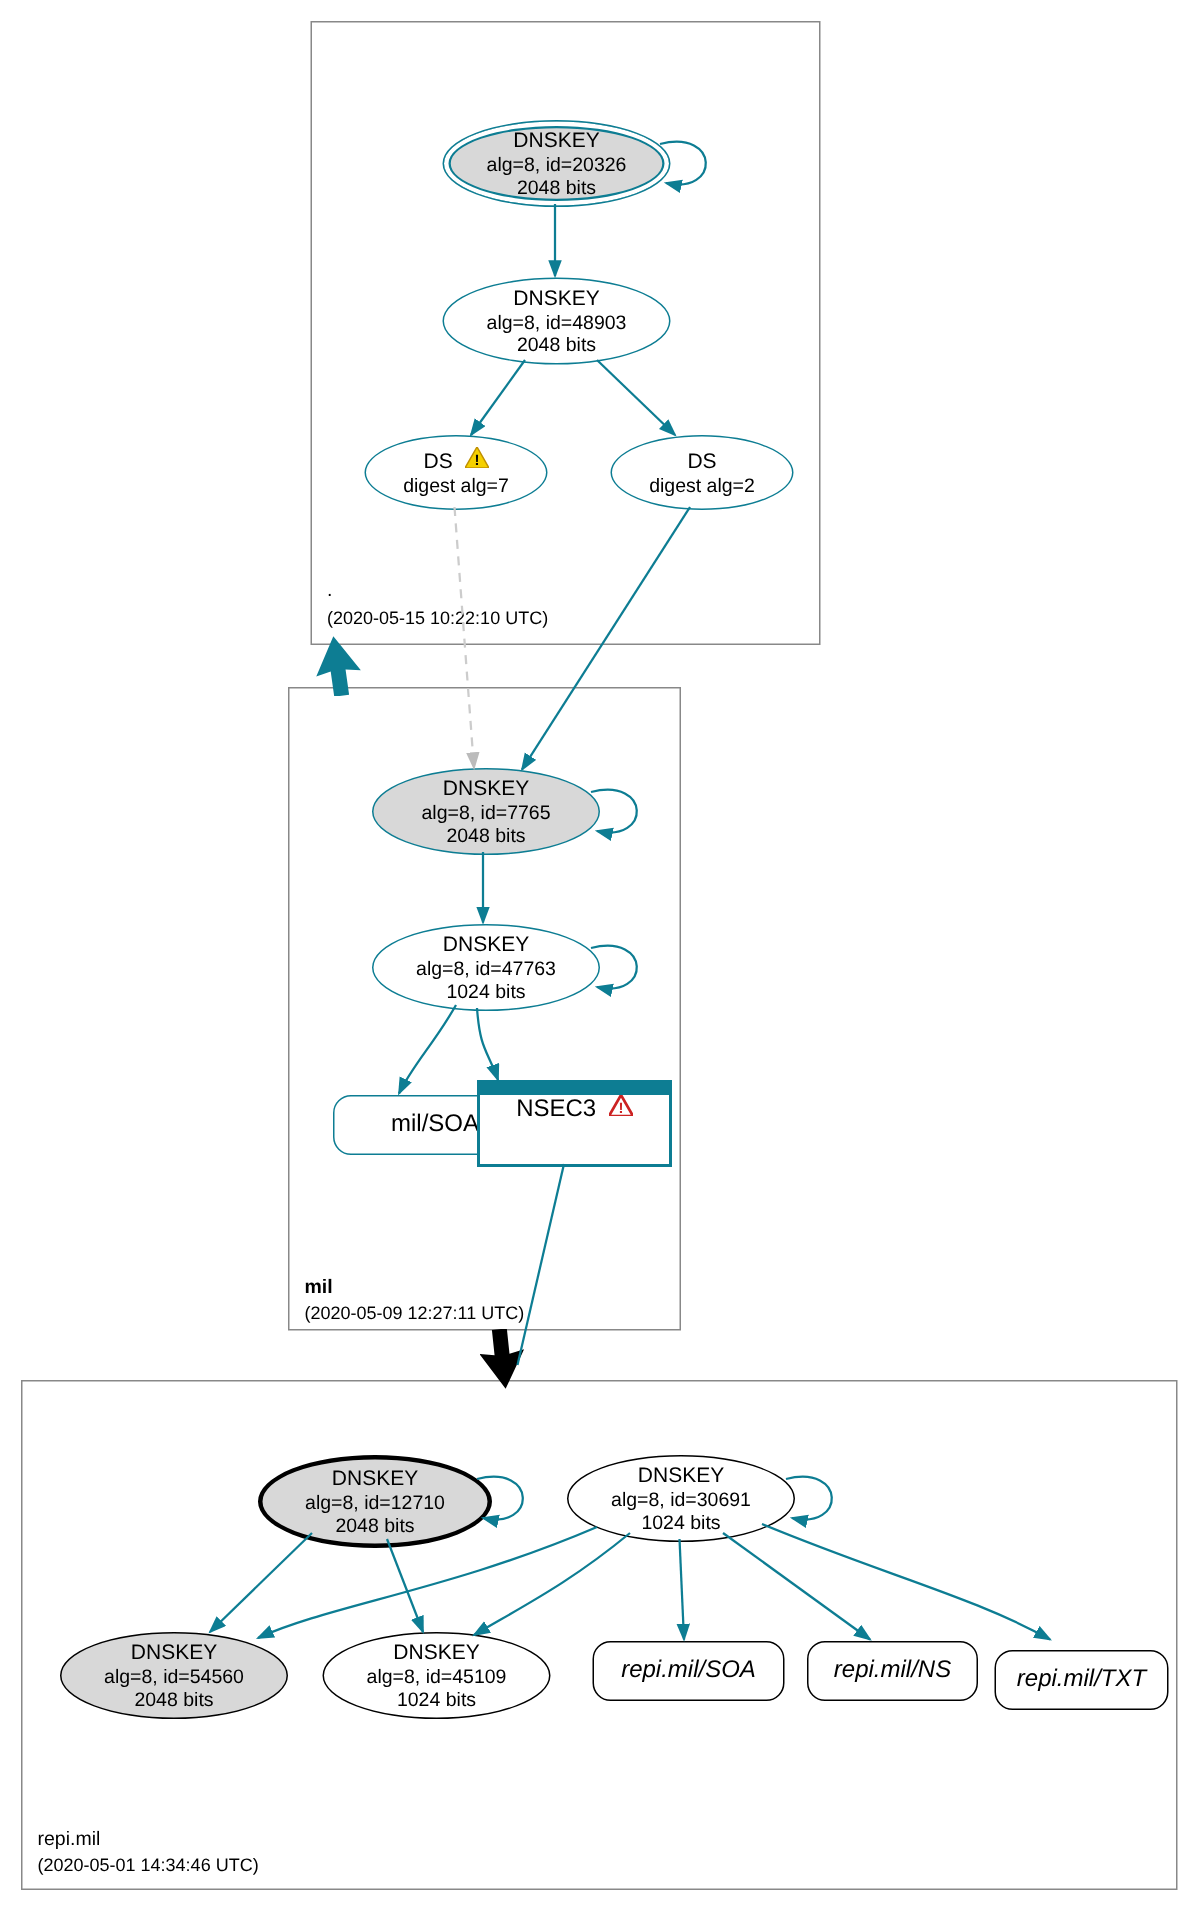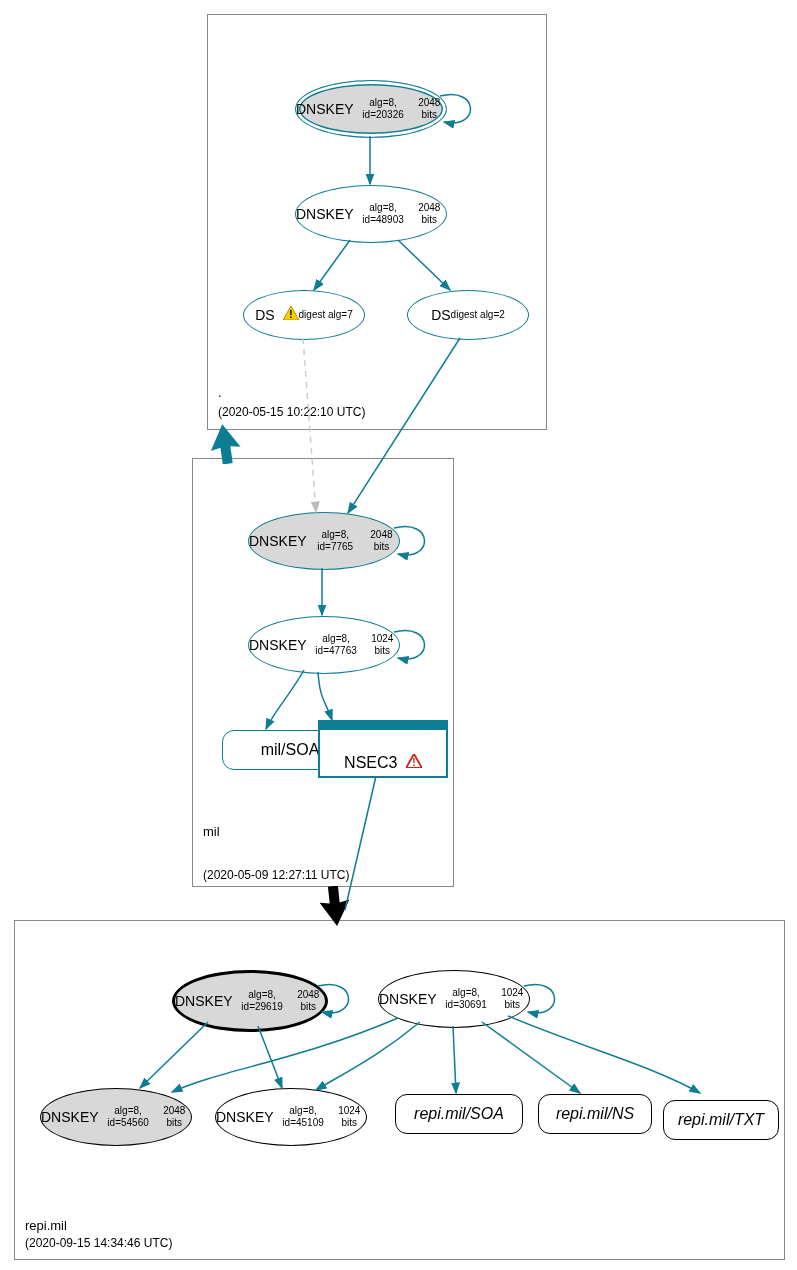--- a/index.html
+++ b/index.html
@@ -22,21 +22,21 @@
     color: #000;
   }
   .zone-timestamp {
     position: absolute;
     font-size: 12px;
     color: #000;
   }
   .node {
     position: absolute;
     display: flex;
-    flex-direction: row;
+    flex-direction: column;
     align-items: center;
     justify-content: center;
     text-align: center;
     line-height: 1.2;
   }
   .ellipse {
     border: 1.5px solid #0d7d93;
     border-radius: 50%;
   }
   .ellipse.filled {
@@ -63,29 +63,29 @@
   .nsec3-box {
     position: absolute;
     border: 2px solid #0d7d93;
     background: #fff;
   }
   .nsec3-header {
     height: 8px;
     background: #0d7d93;
   }
   .nsec3-content {
-    padding: 24px 12px 6px 12px;
+    padding: 0 12px 6px 12px;
     text-align: center;
   }
   .title {
     font-size: 14px;
     color: #000;
   }
   .sub {
-    font-size: 10px;
+    font-size: 13px;
     color: #000;
   }
   svg.edges {
     position: absolute;
     top: 0;
     left: 0;
     pointer-events: none;
   }
   .warn-tri {
     display: inline-block;
@@ -126,21 +126,21 @@
   </div>
   <div class="sub">digest alg=7</div>
 </div>
 
 <div class="node ellipse" style="left:407px; top:290px; width:120px; height:48px;">
   <div class="title">DS</div>
   <div class="sub">digest alg=2</div>
 </div>
 
 <div class="zone-box" style="left:192px; top:458px; width:260px; height:427px;"></div>
-<div class="zone-label" style="left:203px; top:824px;">mil</div>
+<div class="zone-label" style="left:203px; top:850px;font-weight:bold;">mil</div>
 <div class="zone-timestamp" style="left:203px; top:868px;">(2020-05-09 12:27:11 UTC)</div>
 
 <div class="node ellipse filled" style="left:248px; top:512px; width:150px; height:56px;">
   <div class="title">DNSKEY</div>
   <div class="sub">alg=8, id=7765</div>
   <div class="sub">2048 bits</div>
 </div>
 
 <div class="node ellipse" style="left:248px; top:616px; width:150px; height:56px;">
   <div class="title">DNSKEY</div>
@@ -160,25 +160,25 @@
       <svg width="16" height="14" viewBox="0 0 16 14">
           <polygon points="8,0 16,14 0,14" fill="none" stroke="#cc2222" stroke-width="1.8"></polygon>
           <text x="8" y="12" text-anchor="middle" font-size="10" font-weight="bold" fill="#cc2222">!</text>
         </svg>
     </span>
   </div>
 </div>
 
 <div class="zone-box" style="left:14px; top:920px; width:769px; height:338px;"></div>
 <div class="zone-label" style="left:25px; top:1218px;">repi.mil</div>
-<div class="zone-timestamp" style="left:25px; top:1236px;">(2020-09-15 14:34:46 UTC)</div>
+<div class="zone-timestamp" style="left:25px; top:1236px;">(2020-05-01 14:34:46 UTC)</div>
 
 <div class="node ellipse black-thick filled" style="left:172px; top:970px; width:150px; height:56px;">
   <div class="title">DNSKEY</div>
-  <div class="sub">alg=8, id=29619</div>
+  <div class="sub">alg=8, id=12710</div>
   <div class="sub">2048 bits</div>
 </div>
 
 <div class="node ellipse black" style="left:378px; top:970px; width:150px; height:56px;">
   <div class="title">DNSKEY</div>
   <div class="sub">alg=8, id=30691</div>
   <div class="sub">1024 bits</div>
 </div>
 
 <div class="node ellipse black filled" style="left:40px; top:1088px; width:150px; height:56px;">

